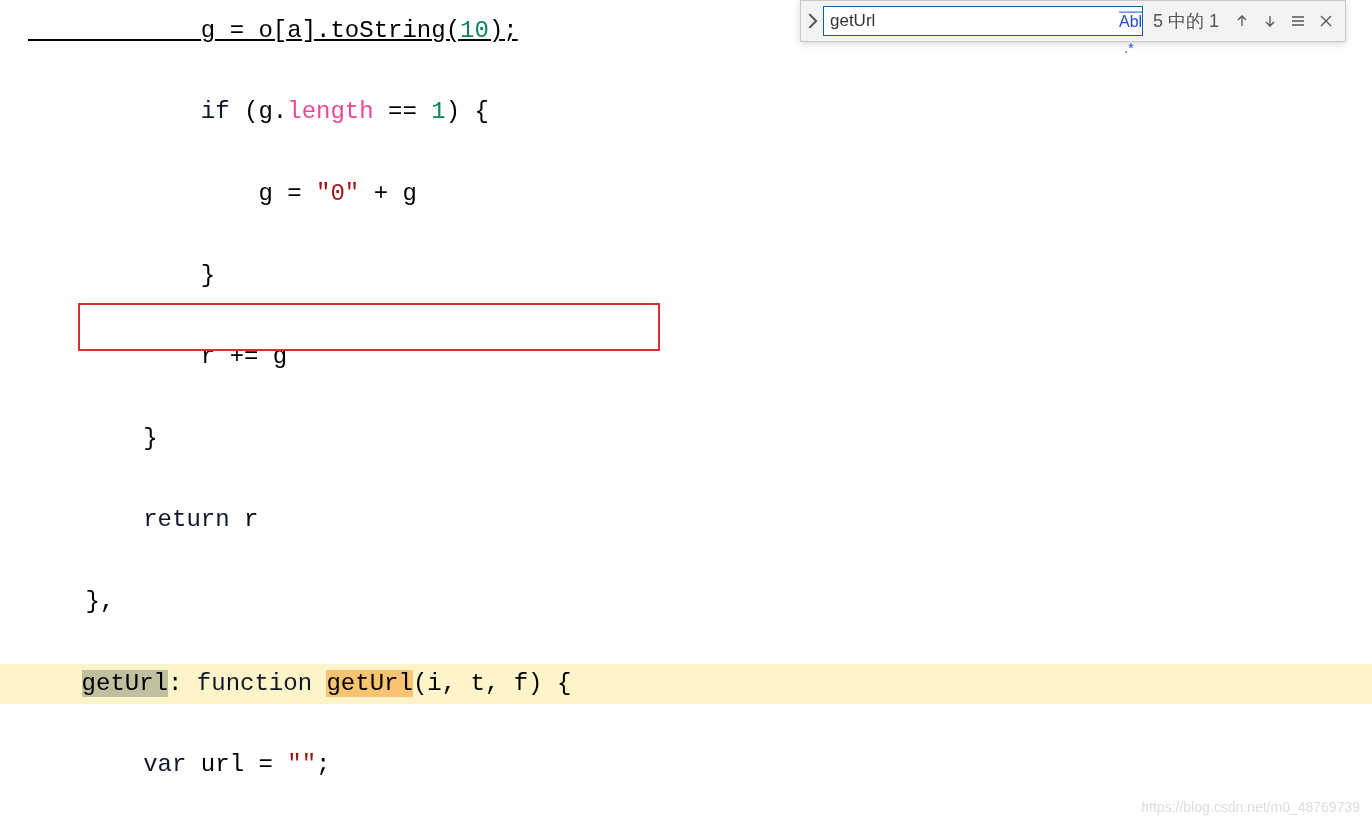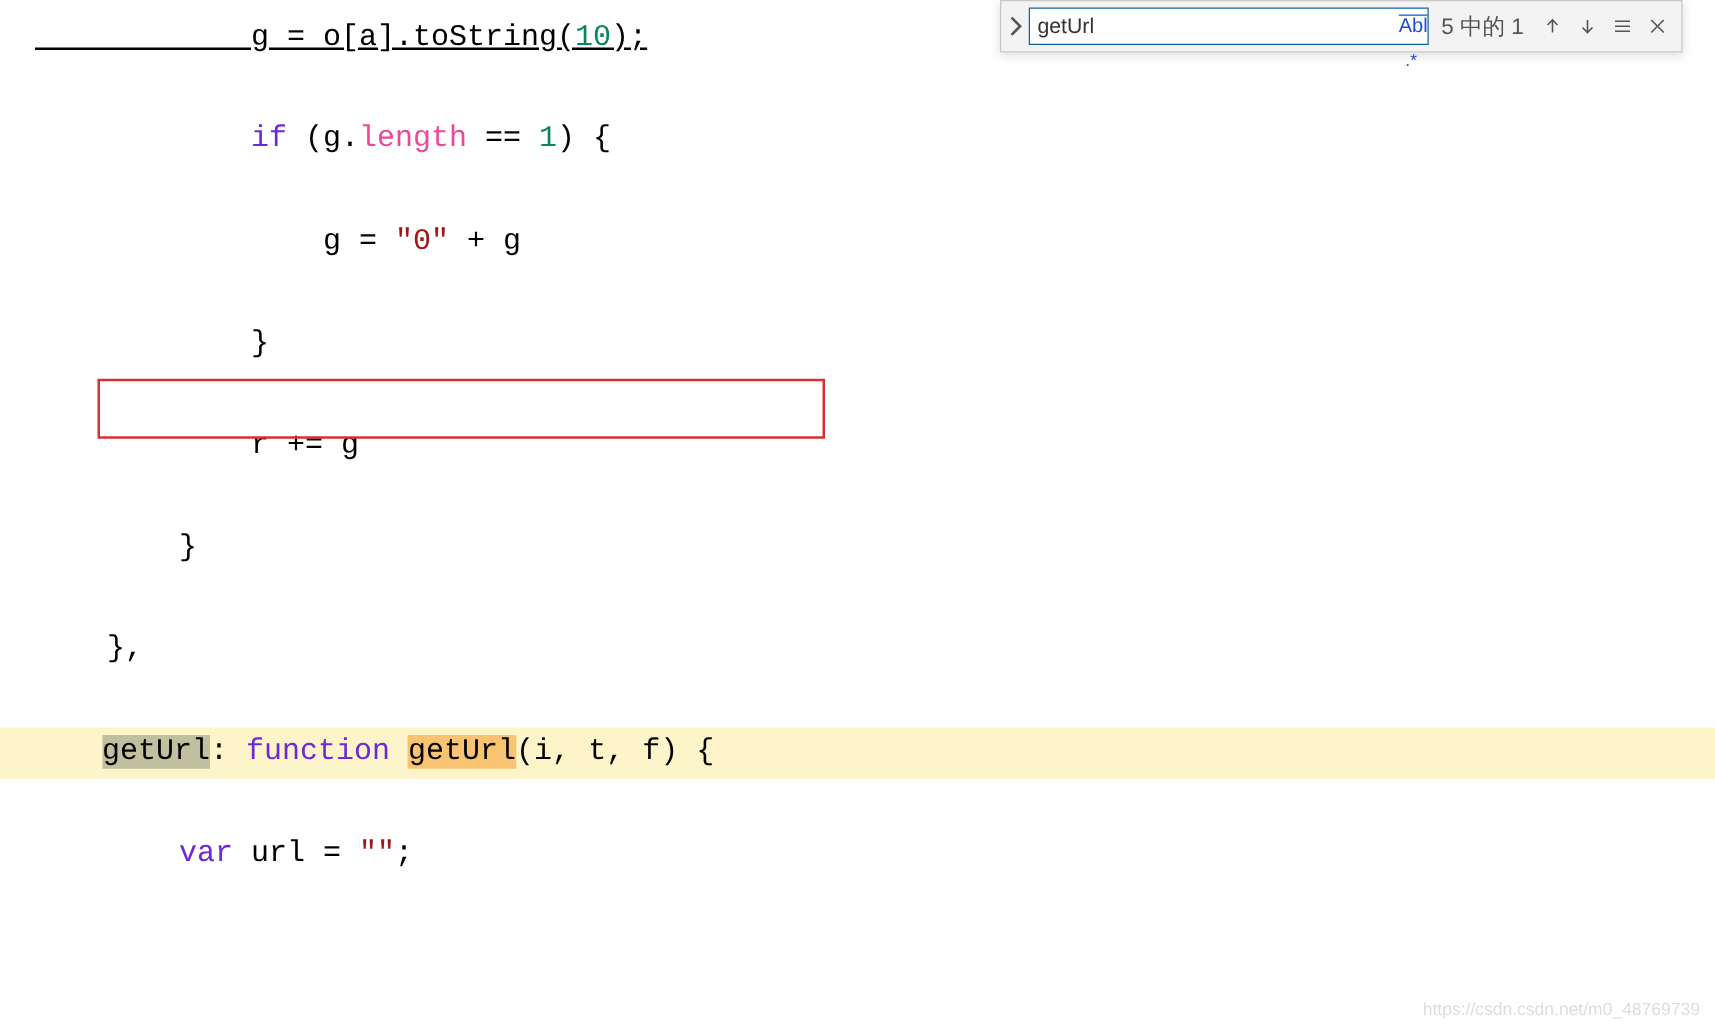--- a/index.html
+++ b/index.html
@@ -18,21 +18,21 @@
     position: absolute;
     top: 0;
     left: 0;
     right: 0;
     bottom: 0;
     white-space: pre;
     padding-left: 28px;
     padding-top: 0;
   }
   .line { display: block; position: relative; }
-  .kw { color: #6d28d9; }
+  .kw { color: #0f172a; }
   .str { color: #a31515; }
   .num { color: #098658; }
   .prop { color: #ec4899; }
   .hl-line {
     background: #fdf5c9;
     display: block;
     margin-left: -28px;
     padding-left: 24px;
     width: calc(100% + 28px);
   }
@@ -133,20 +133,21 @@
 </head>
 <body>
 
 <div class="editor">
 <span class="line" style="margin-top:-30px;text-decoration:underline;"><span>            g = o[a].toString(</span><span class="num">10</span><span>);</span></span>
 <span class="line"><span>            </span><span class="kw">if</span><span> (g.</span><span class="prop">length</span><span> == </span><span class="num">1</span><span>) {</span></span>
 <span class="line"><span>                g = </span><span class="str">"0"</span><span> + g</span></span>
 <span class="line"><span>            }</span></span>
 <span class="line"><span>            r += g</span></span>
 <span class="line"><span>        }</span></span>
+<span class="line"><span>        </span><span class="kw">return</span><span> r</span></span>
 <span class="line"><span>    },</span></span>
 <span class="line hl-line"><span>    </span><span class="match-other">getUrl</span><span>: </span><span class="kw">function</span><span> </span><span class="match-current">getUrl</span><span>(i, t, f) {</span></span>
 <span class="line"><span>        </span><span class="kw">var</span><span> url = </span><span class="str">""</span><span>;</span></span>
 
 
 
 
 
 
 
@@ -190,13 +191,13 @@
         </svg>
     </div>
     <div class="sbtn">
       <svg viewBox="0 0 16 16">
           <path d="M3 3l10 10M13 3L3 13" stroke="currentColor" stroke-width="1.3"></path>
         </svg>
     </div>
   </div>
 </div>
 
-<div class="watermark">https://csdn.csdn.net/m0_48769739</div>
+<div class="watermark">https://blog.csdn.net/m0_48769739</div>
 
 </body></html>

